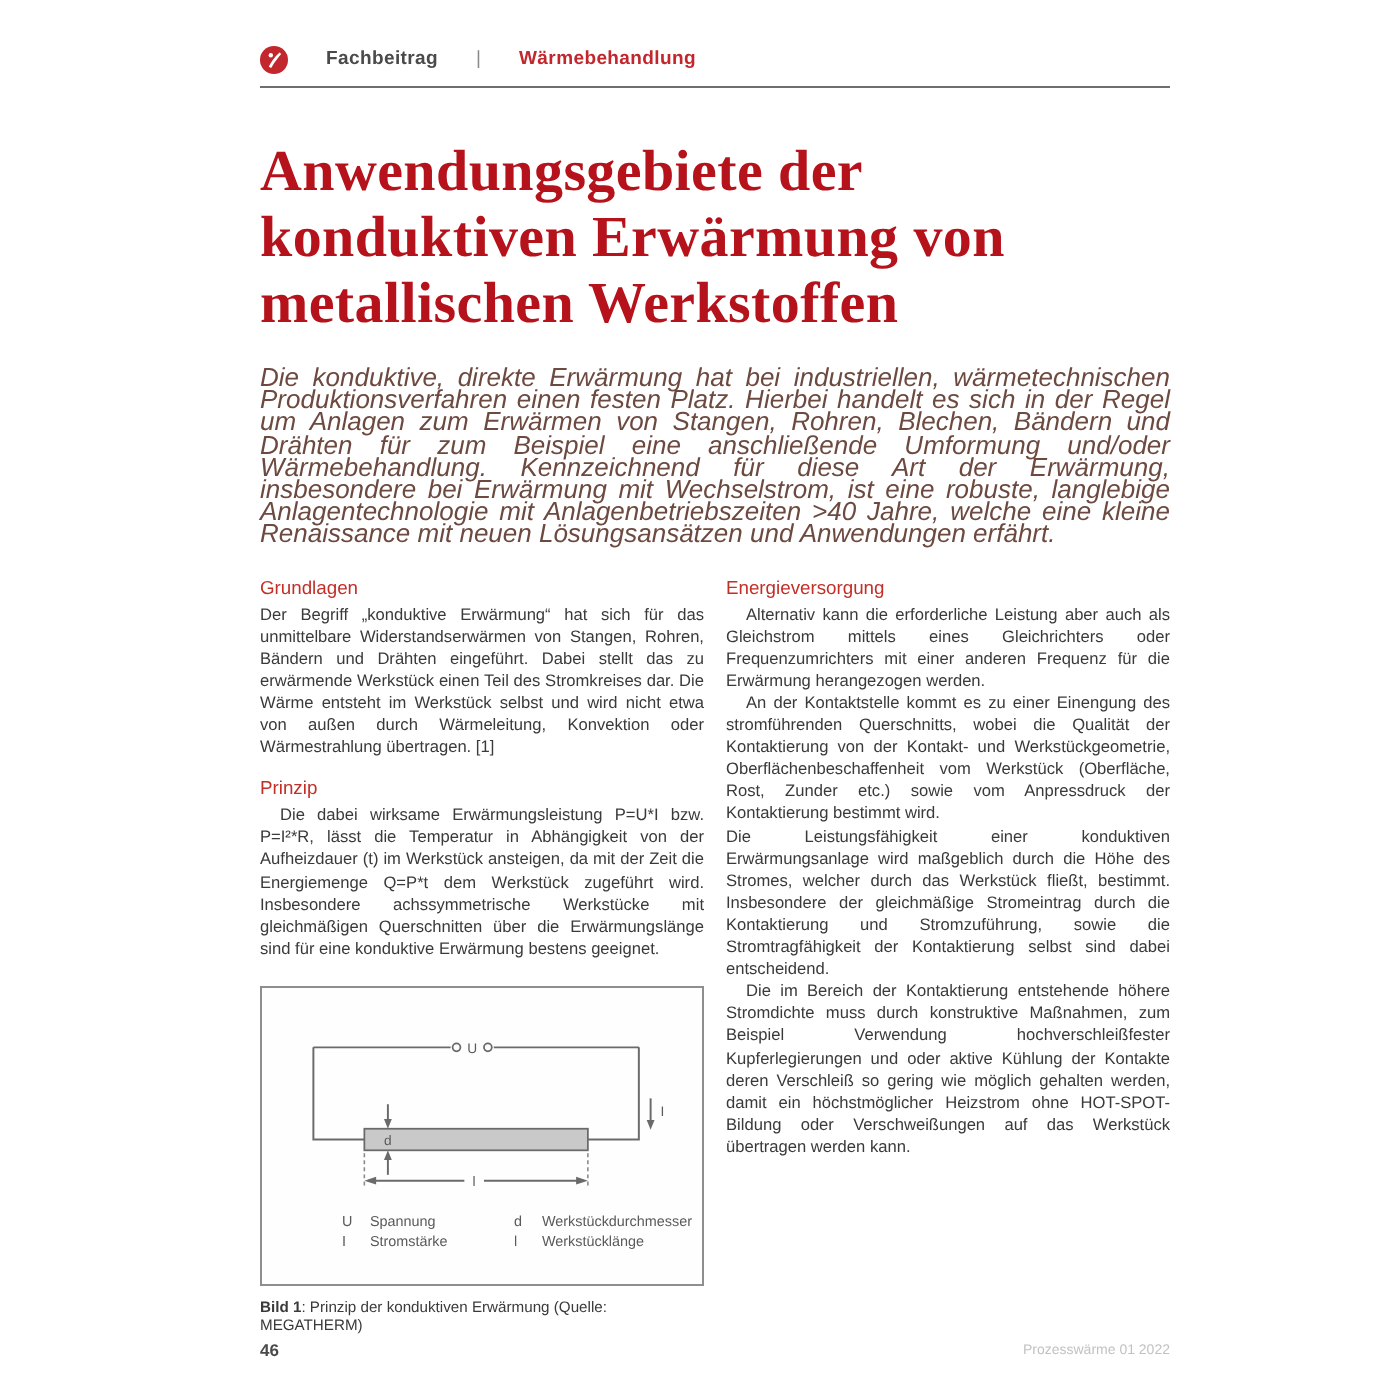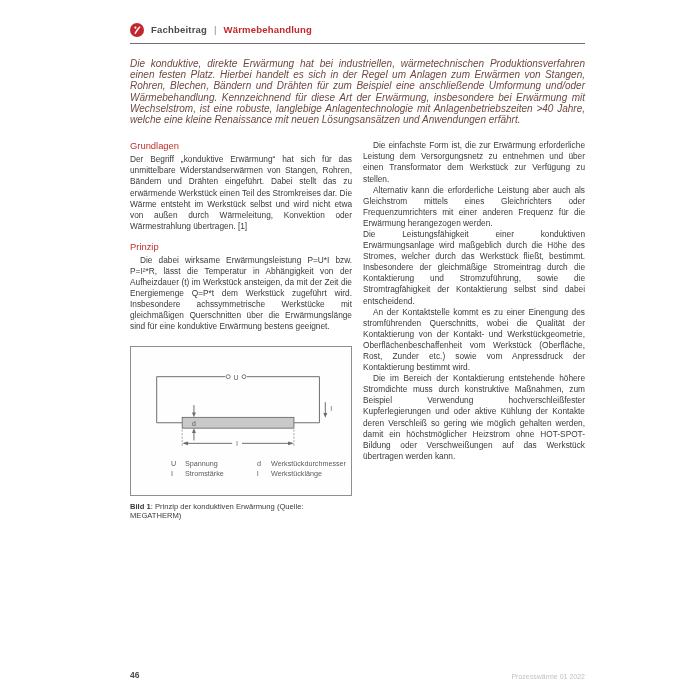--- a/index.html
+++ b/index.html
@@ -2,34 +2,34 @@
 <html lang="de"><head>
 <meta charset="utf-8">
 <style>
   * { margin:0; padding:0; box-sizing:border-box; }
   html,body { width:700px; height:700px; background:#ffffff; }
   body { font-family:"Liberation Sans", sans-serif; color:#3a3a3a; position:relative; overflow:hidden; }
 
   .content { position:absolute; left:130px; top:0; width:455px; }
 
   
-  .kicker { display:flex; align-items:center; gap:7px; margin-top:22px; height:15px; }
+  .kicker { display:flex; align-items:center; gap:19px; margin-top:22px; height:15px; }
   .logo { width:14px; height:14px; border-radius:50%; background:#c1272d; position:relative; flex:0 0 auto; }
   .logo svg { position:absolute; left:0; top:0; }
   .kicker .cat  { font-size:9.5px; font-weight:bold; color:#4a4a4a; letter-spacing:.2px; }
   .kicker .sep  { font-size:9.5px; color:#8a8a8a; }
   .kicker .topic{ font-size:9.5px; font-weight:bold; color:#c1272d; letter-spacing:.2px; }
   .rule { border:none; border-top:1.5px solid #6f6f6f; margin-top:6px; }
 
   
   .title { font-family:"Liberation Serif", serif; font-weight:bold; color:#b5121b;
            font-size:29px; line-height:33px; margin-top:26px; letter-spacing:.2px; }
   .byline { font-size:8.5px; color:#4a4a4a; margin-top:13px; }
 
-  .abstract { font-size:10px; line-height:11.2px; font-style:italic; color:#6d4a40;
+  .abstract { font-size:13px; line-height:11.2px; font-style:italic; color:#6d4a40;
               text-align:justify; margin-top:14px; hyphens:auto; }
 
   
   .cols { display:flex; gap:11px; margin-top:15px; }
   .col  { width:222px; }
 
   .sec-h { font-size:9.4px; font-weight:normal; color:#c22f27; margin-bottom:3px; }
   .sec-h.space-above { margin-top:9px; }
   p.body { font-size:8.3px; line-height:11.1px; text-align:justify; color:#3a3a3a; hyphens:auto; }
   p.body.indent { text-indent:10px; }
@@ -37,21 +37,21 @@
 
   
   .figure-box { border:1px solid #8e8e8e; margin-top:13px; padding:14px 10px 10px 10px; background:#fefefe; }
   .figure-box svg { display:block; width:100%; height:auto; }
   .fig-legend { margin:4px 0 6px 30px; display:grid; grid-template-columns:14px 72px 14px auto;
                 font-size:7.2px; line-height:10px; color:#5a5a5a; }
   .fig-caption { font-size:7.6px; color:#3a3a3a; margin-top:6px; }
   .fig-caption b { font-weight:bold; }
 
   
-  .footer { position:absolute; left:130px; top:670px; width:455px; display:flex; justify-content:space-between; align-items:flex-end;gap:32px; }
+  .footer { position:absolute; left:130px; top:670px; width:455px; display:flex; justify-content:space-between; align-items:center;gap:32px; }
   .page-num { font-size:8.5px; font-weight:bold; color:#4a4a4a; }
   .journal  { font-size:7px; color:#c2c2c2; }
 
   .diag-line { stroke:#6a6a6a; stroke-width:1; fill:none; }
   .diag-thin { stroke:#8a8a8a; stroke-width:0.8; fill:none; }
   .diag-text { font-family:"Liberation Sans", sans-serif; font-size:7px; fill:#5a5a5a; }
   .diag-fill { fill:#6a6a6a; }
 </style>
 </head>
 <body>
@@ -64,20 +64,21 @@
         <path d="M9.8 3.2 C8.6 4.2 5.6 7.4 4.4 10.4 L5.6 11 C7.2 8.2 9.4 5.4 10.6 4.0 Z" fill="#ffffff"></path>
         <circle cx="5.4" cy="4.6" r="1.1" fill="#ffffff"></circle>
       </svg>
     </span>
     <span class="cat">Fachbeitrag</span>
     <span class="sep">|</span>
     <span class="topic">Wärmebehandlung</span>
   </div>
   <hr class="rule">
 
+  <h1 class="title">Anwendungsgebiete der konduktiven Erwärmung von metallischen Werkstoffen</h1>
 
   <p class="abstract">Die konduktive, direkte Erwärmung hat bei industriellen, wärmetechnischen Produktionsverfahren einen festen Platz. Hierbei handelt es sich in der Regel um Anlagen zum Erwärmen von Stangen, Rohren, Blechen, Bändern und Drähten für zum Beispiel eine anschließende Umformung und/oder Wärmebehandlung. Kennzeichnend für diese Art der Erwärmung, insbesondere bei Erwärmung mit Wechselstrom, ist eine robuste, langlebige Anlagentechnologie mit Anlagenbetriebszeiten &gt;40 Jahre, welche eine kleine Renaissance mit neuen Lösungsansätzen und Anwendungen erfährt.</p>
 
   <div class="cols">
 
     <div class="col">
       <div class="sec-h">Grundlagen</div>
       <p class="body">Der Begriff „konduktive Erwärmung“ hat sich für das unmittelbare Widerstandserwärmen von Stangen, Rohren, Bändern und Drähten eingeführt. Dabei stellt das zu erwärmende Werkstück einen Teil des Stromkreises dar. Die Wärme entsteht im Werkstück selbst und wird nicht etwa von außen durch Wärmeleitung, Konvektion oder Wärmestrahlung übertragen. [1]</p>
 
       <div class="sec-h space-above">Prinzip</div>
@@ -123,25 +124,25 @@
           <span>I</span>
           <span>Stromstärke</span>
           <span>l</span>
           <span>Werkstücklänge</span>
         </div>
       </div>
       <div class="fig-caption"><b>Bild 1</b><span>: Prinzip der konduktiven Erwärmung (Quelle: MEGATHERM)</span></div>
     </div>
 
     <div class="col">
-      <p class="body indent">Die einfachste Form ist, die zur Erwärmung erforderliche Leistung dem Versorgungsnetz zu entnehmen und über einen Transformator dem Werkstück zur Verfügung zu stellen.</p>
+      <div class="sec-h">Energieversorgung</div>
       <p class="body indent">Alternativ kann die erforderliche Leistung aber auch als Gleichstrom mittels eines Gleichrichters oder Frequenzumrichters mit einer anderen Frequenz für die Erwärmung herangezogen werden.</p>
 
+      <p class="body indent">An der Kontaktstelle kommt es zu einer Einengung des stromführenden Querschnitts, wobei die Qualität der Kontaktierung von der Kontakt- und Werkstückgeometrie, Oberflächenbeschaffenheit vom Werkstück (Oberfläche, Rost, Zunder etc.) sowie vom Anpressdruck der Kontaktierung bestimmt wird.</p>
       <p class="body">Die Leistungsfähigkeit einer konduktiven Erwärmungsanlage wird maßgeblich durch die Höhe des Stromes, welcher durch das Werkstück fließt, bestimmt. Insbesondere der gleichmäßige Stromeintrag durch die Kontaktierung und Stromzuführung, sowie die Stromtragfähigkeit der Kontaktierung selbst sind dabei entscheidend.</p>
-      <p class="body indent">An der Kontaktstelle kommt es zu einer Einengung des stromführenden Querschnitts, wobei die Qualität der Kontaktierung von der Kontakt- und Werkstückgeometrie, Oberflächenbeschaffenheit vom Werkstück (Oberfläche, Rost, Zunder etc.) sowie vom Anpressdruck der Kontaktierung bestimmt wird.</p>
       <p class="body indent">Die im Bereich der Kontaktierung entstehende höhere Stromdichte muss durch konstruktive Maßnahmen, zum Beispiel Verwendung hochverschleißfester Kupferlegierungen und oder aktive Kühlung der Kontakte deren Verschleiß so gering wie möglich gehalten werden, damit ein höchstmöglicher Heizstrom ohne HOT-SPOT-Bildung oder Verschweißungen auf das Werkstück übertragen werden kann.</p>
 
     </div>
 
   </div>
 </div>
 
 <div class="footer">
   <span class="page-num">46</span>
   <span class="journal">Prozesswärme 01 2022</span>

